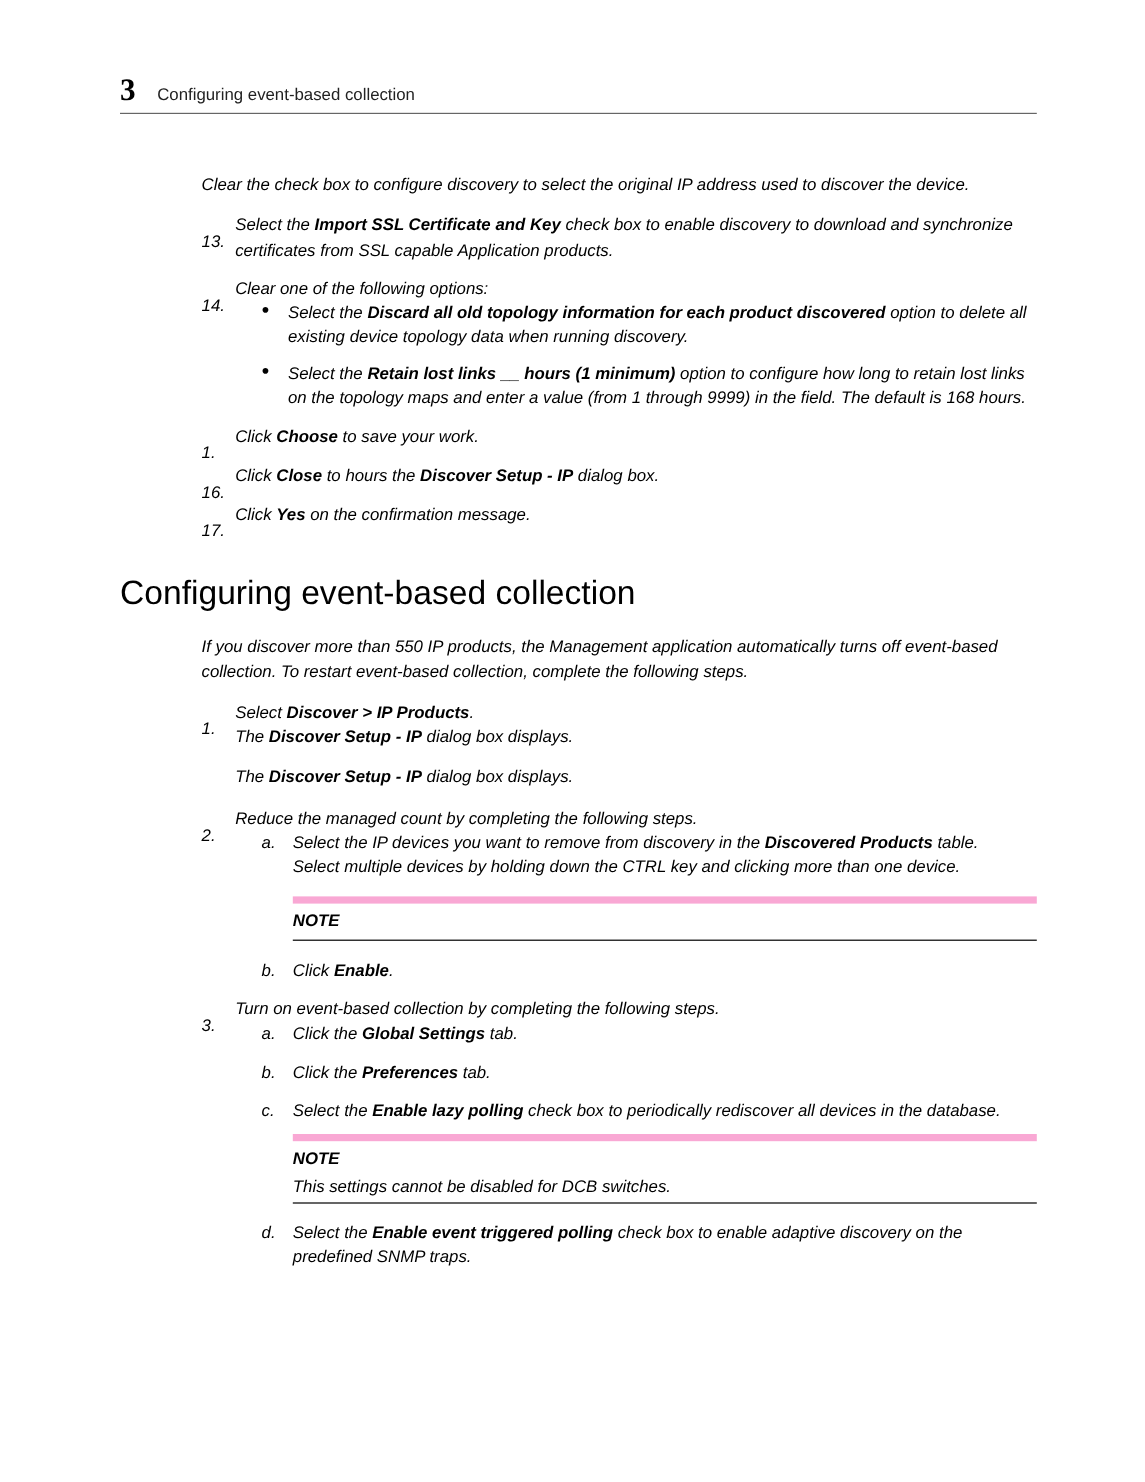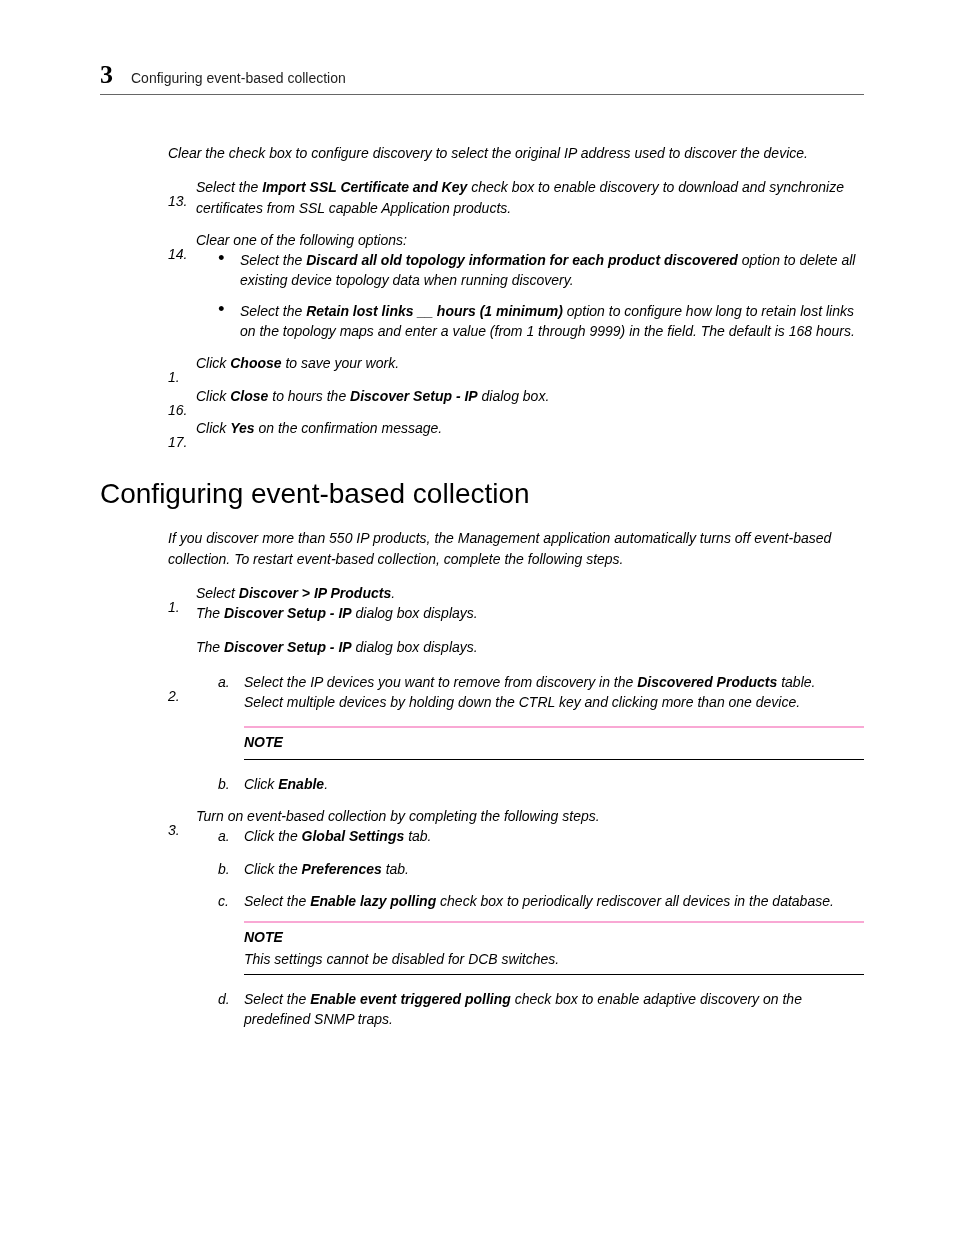--- a/index.html
+++ b/index.html
@@ -93,21 +93,21 @@
   }
   h1.section {
     font-family: Arial, Helvetica, sans-serif;
     font-weight: normal;
     font-size: 28px;
     margin: 40px 0 18px 0;
     color: #000;
   }
   .bold { font-weight: bold; }
   .note {
-    border-top: 2px solid #f9a8d4;
+    border-top: 6px solid #f9a8d4;
     border-bottom: 1px solid #000;
     padding: 4px 0;
     margin: 10px 0 14px 0;
   }
   .note .label {
     font-weight: bold;
     display: block;
     margin-bottom: 2px;
   }
   .step-sub { margin-top: 10px; }
@@ -179,20 +179,21 @@
         <p class="step-sub">
           <span>The </span><span class="bold">Discover Setup - IP</span><span> dialog box displays.</span>
         </p>
         <p>
           <span>The </span><span class="bold">Discover Setup - IP</span><span> dialog box displays.</span>
         </p>
       </li>
 
       <li>
         <span class="marker">2.</span>
+        <span>Reduce the managed count by completing the following steps.</span>
         <ol class="alpha step-sub">
           <li>
             <span class="marker">a.</span>
             <span>Select the IP devices you want to remove from discovery in the </span><span class="bold">Discovered Products</span><span> table.</span>
             <p class="step-sub">Select multiple devices by holding down the CTRL key and clicking more than one device.</p>
             <div class="note">
               <span class="label">NOTE</span>
             </div>
           </li>
           <li>

